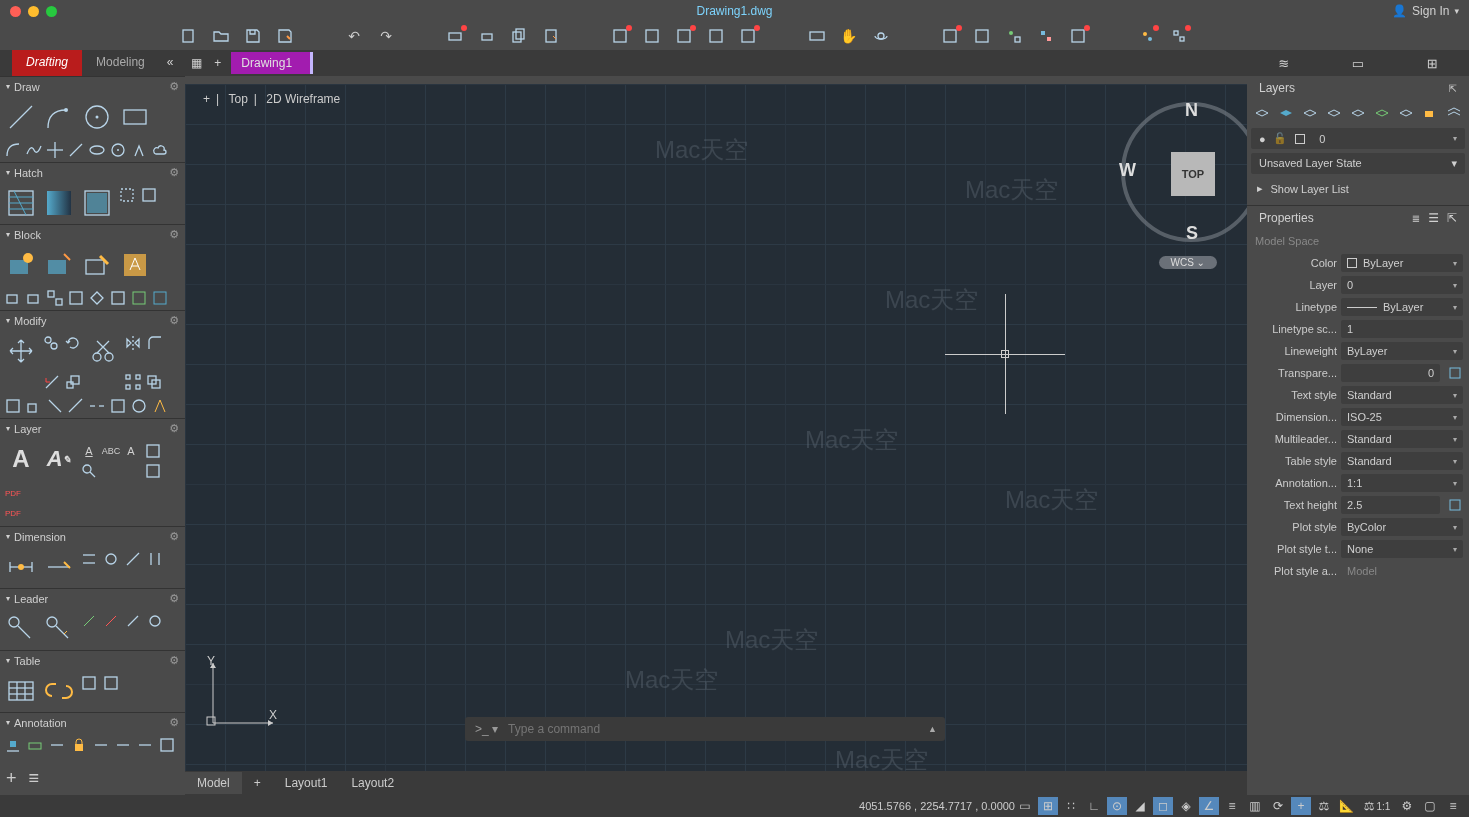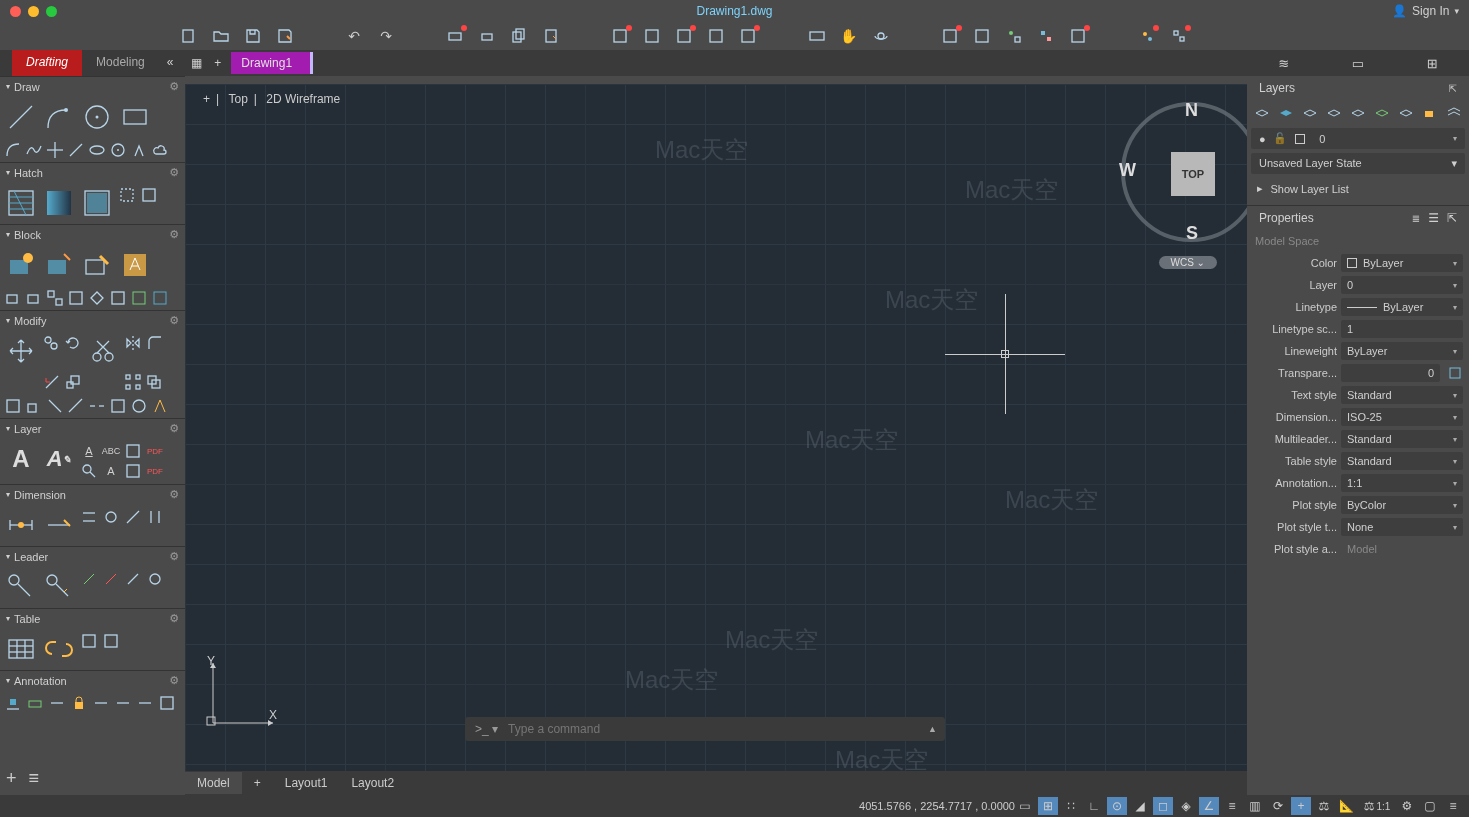--- a/index.html
+++ b/index.html
@@ -613,21 +613,21 @@
         <div class="bigicon" style="font:italic bold 22px Arial;color:#ddd">A<span style="font-size:10px">✎</span></div>
         <div style="display:flex;flex-direction:column;gap:2px">
           <div class="smicon" style="font:11px Arial;text-decoration:underline">A</div>
           <div class="smicon">
               <svg width="14" height="14">
                 <circle cx="5" cy="5" r="4" class="ticon"></circle>
                 <line x1="8" y1="8" x2="13" y2="13" class="ticon"></line>
               </svg>
             </div>
         </div>
-        <div style="display:flex;flex-direction:column;gap:2px">
+        <div style="display:flex;gap:2px">
           <div class="smicon" style="font:9px Arial">ABC</div>
           <div class="smicon" style="font:11px Arial">A</div>
         </div>
         <div style="display:flex;flex-direction:column;gap:2px">
           <div class="smicon">
               <svg width="14" height="14">
                 <rect x="1" y="1" width="12" height="12" class="ticon"></rect>
               </svg>
             </div>
           <div class="smicon">
@@ -1048,20 +1048,31 @@
           </div>
         </div>
         <div class="proprow">
           <div class="proplabel">Annotation...</div>
           <div class="propval">
             <span>1:1</span>
             <span class="valcar">▾</span>
           </div>
         </div>
         <div class="proprow">
+          <div class="proplabel">Text height</div>
+          <div class="propval">
+            <span>2.5</span>
+          </div>
+          <div style="width: 16px; height: 16px; margin-left: 3px; display: flex; align-items: center; justify-content: center; cursor: pointer;">
+            <svg width="14" height="14">
+              <rect x="2" y="2" width="10" height="10" stroke="#7bd" fill="none"></rect>
+            </svg>
+          </div>
+        </div>
+        <div class="proprow">
           <div class="proplabel">Plot style</div>
           <div class="propval">
             <span>ByColor</span>
             <span class="valcar">▾</span>
           </div>
         </div>
         <div class="proprow">
           <div class="proplabel">Plot style t...</div>
           <div class="propval">
             <span>None</span>

